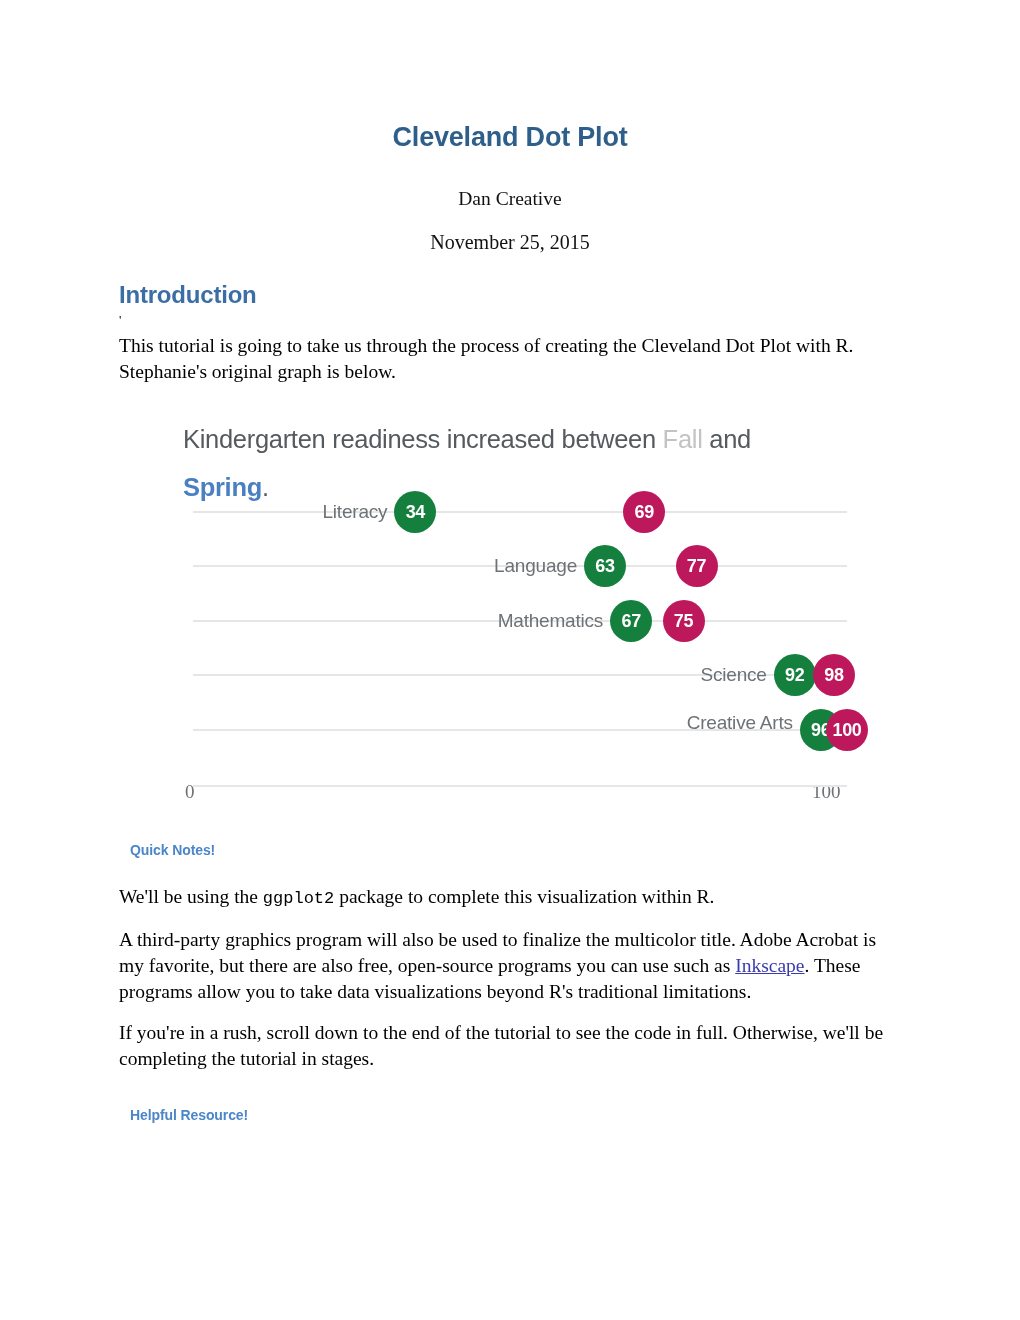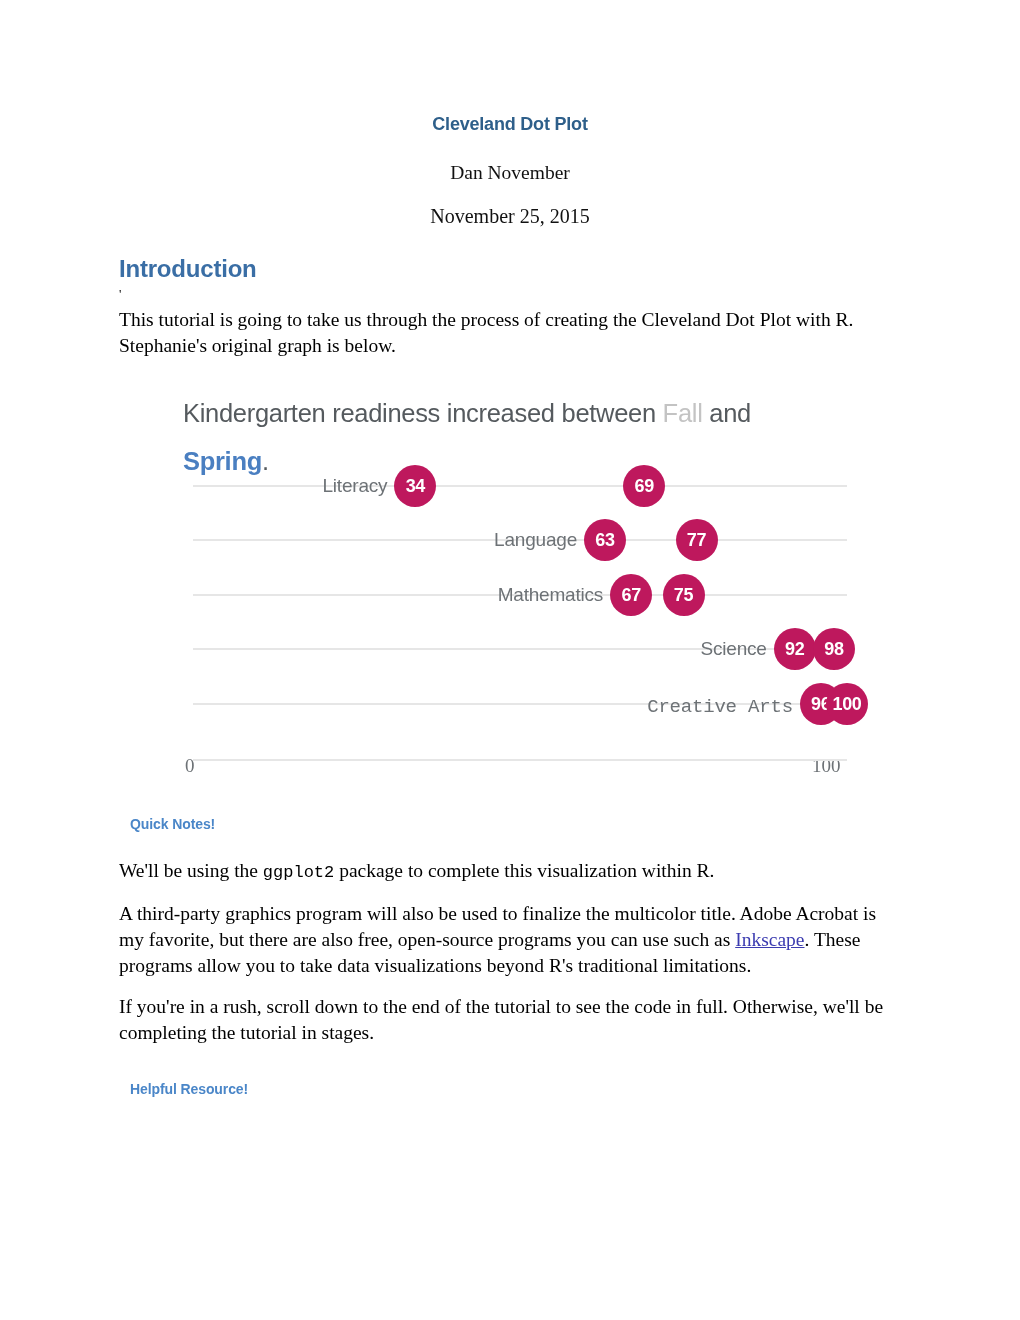--- a/index.html
+++ b/index.html
@@ -25,25 +25,25 @@
 
   .content {
     position: absolute;
     left: 119px;
     top: 0;
     width: 782px;
   }
 
   
   .doc-title {
-    margin: 0;
+    margin: 8px;
     padding-top: 114px;
     text-align: center;
     font-family: "Liberation Sans", sans-serif;
-    font-size: 18px;
+    font-size: 27px;
     font-weight: bold;
     color: #2e5f8a;
     letter-spacing: -0.2px;
   }
   .doc-author {
     margin: 0;
     padding-top: 27px;
     text-align: center;
     font-size: 19.5px;
     color: #111111;
@@ -167,21 +167,21 @@
     display: flex;
     align-items: center;
     justify-content: center;
     font-family: "Liberation Sans", sans-serif;
     font-size: 18px;
     font-weight: bold;
     color: #ffffff;
     letter-spacing: -0.3px;
   }
   .dot.fall {
-    background: #be185d;
+    background: #15803d;
   }
   .dot.spring {
     background: #be185d;
   }
 
   .axis-label {
     position: absolute;
     font-family: "Liberation Serif", serif;
     font-size: 19px;
     color: #6d7276;
@@ -190,21 +190,21 @@
   .axis-label.left  { left: 18px; }
   .axis-label.right { left: 645px; }
 </style>
 </head>
 <body>
 
 <div class="page">
   <div class="content">
 
     <h1 class="doc-title">Cleveland Dot Plot</h1>
-    <p class="doc-author">Dan November</p>
+    <p class="doc-author">Dan Creative</p>
     <p class="doc-date">November 25, 2015</p>
 
     <h2 class="section-h">Introduction</h2>
     <div class="stray-tick">'</div>
     <p class="body-text first">This tutorial is going to take us through the process of creating the Cleveland Dot Plot with R. Stephanie's original graph is below.</p>
 
     <figure class="figure">
 
       <div class="chart-title">
         <span>Kindergarten readiness increased between </span><span class="fall">Fall</span><span> and </span><span class="spring">Spring</span><span>.</span>
@@ -224,21 +224,21 @@
           <div class="dot spring" style="left: 529.58px; top: 81px;">77</div>
           <div class="rowline" style="left: 26px; top: 135px; width: 654px;"></div>
           <div class="cat-label" style="left: 436.18px; top: 136px;">Mathematics</div>
           <div class="dot fall" style="left: 464.18px; top: 136px;">67</div>
           <div class="dot spring" style="left: 516.5px; top: 136px;">75</div>
           <div class="rowline" style="left: 26px; top: 189px; width: 654px;"></div>
           <div class="cat-label" style="left: 599.68px; top: 190px;">Science</div>
           <div class="dot fall" style="left: 627.68px; top: 190px;">92</div>
           <div class="dot spring" style="left: 666.92px; top: 190px;">98</div>
           <div class="rowline" style="left: 26px; top: 244px; width: 654px;"></div>
-          <div class="cat-label" style="left: 625.84px; top: 248px; font-family: Liberation Mono, monospace;">Creative Arts</div>
+          <div class="cat-label" style="left: 625.84px; top: 238px;">Creative Arts</div>
           <div class="dot fall" style="left: 653.84px; top: 245px;">96</div>
           <div class="dot spring" style="left: 680px; top: 245px;">100</div>
           <div class="rowline" style="left: 26px; top: 300px; width: 654px;"></div>
         </div>
 
     </figure>
 
     <h3 class="sub-h">Quick Notes!</h3>
 
     <p class="body-text"><span>We'll be using the </span><code class="mono">ggplot2</code><span> package to complete this visualization within R.</span></p>

